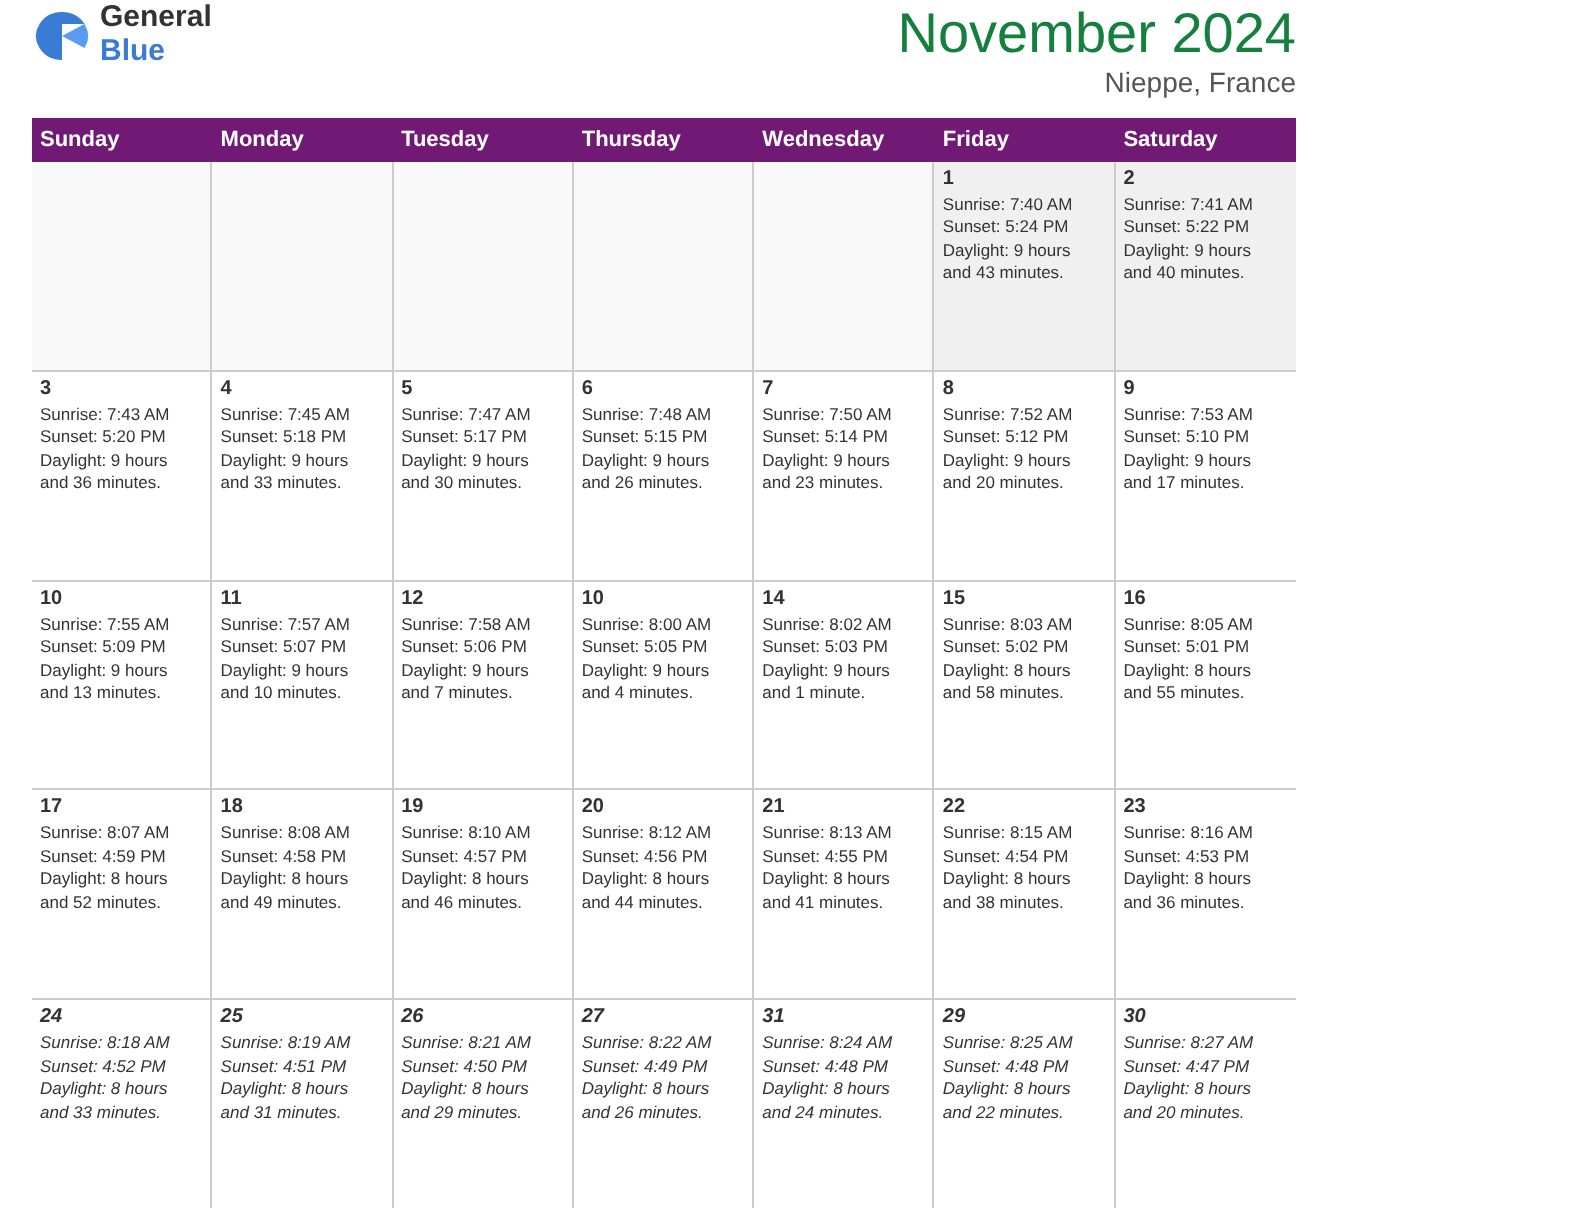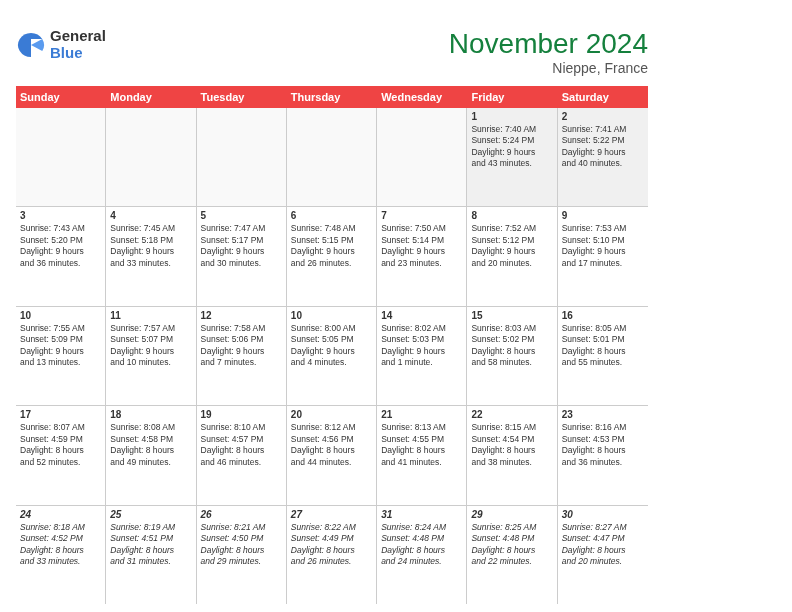--- a/index.html
+++ b/index.html
@@ -6,21 +6,21 @@
     body {
       font-family: Arial, sans-serif;
       background: #fff;
       width: 792px;
       height: 612px;
       overflow: hidden;
     }
     .page {
       width: 664px;
       height: 612px;
-      padding: 28px 16px 8px 16px;
+      padding: 1px 16px 8px 16px;
       display: flex;
       flex-direction: column;
     }
     .header {
       display: flex;
       justify-content: space-between;
       align-items: flex-start;
       margin-bottom: 10px;
     }
     .logo {
@@ -60,21 +60,21 @@
       color: #555;
     }
     .calendar {
       flex: 1;
       display: flex;
       flex-direction: column;
     }
     .cal-header {
       display: grid;
       grid-template-columns: repeat(7, 1fr);
-      background: #ef4444;
+      background: #701a75;
     }
     .cal-header-cell {
       color: white;
       font-size: 11px;
       font-weight: bold;
       padding: 5px 4px;
       text-align: left;
     }
     .cal-body {
       flex: 1;

